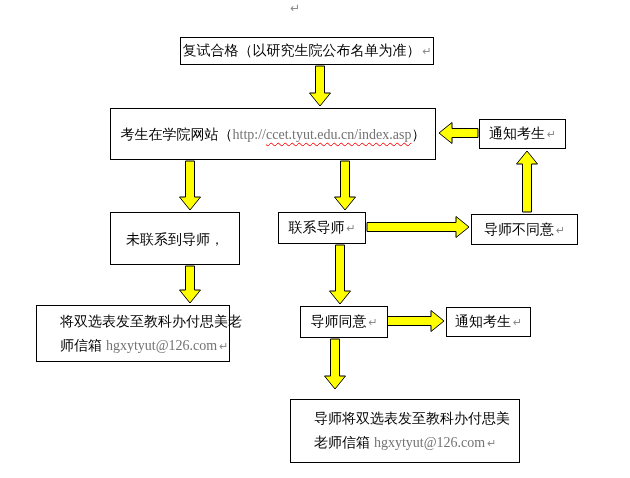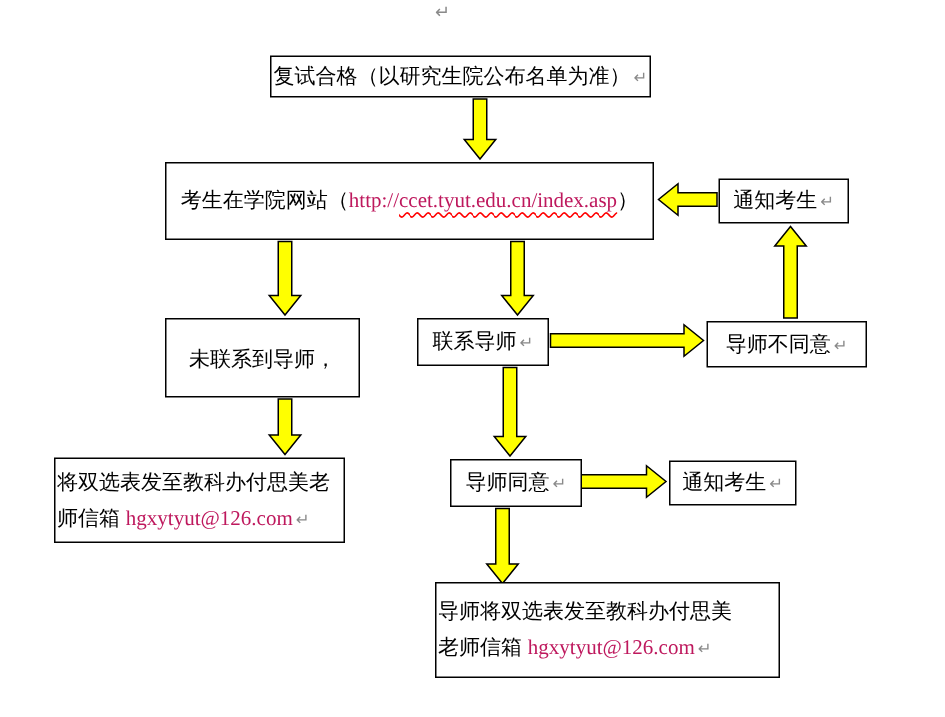--- a/index.html
+++ b/index.html
@@ -7,22 +7,22 @@
     position:relative;width:630px;height:478px;background:#ffffff;overflow:hidden;
     font-family:"Liberation Sans",sans-serif;color:#000;
   }
   #arrow-layer{position:absolute;left:0;top:0;width:630px;height:478px;}
   .node{
     position:absolute;box-sizing:border-box;background:#ffffff;border:1px solid #000;
     display:flex;flex-direction:column;justify-content:center;align-items:center;
     font-size:14px;line-height:24px;text-align:center;z-index:2;
   }
   .node .line{display:block;white-space:nowrap;}
-  .node.align-left{align-items:flex-start;text-align:left;padding:0 1px;}
-  .latin{font-family:"Liberation Serif",serif;font-size:14px;color:#be185d;}
+  .node.align-left{align-items:flex-start;text-align:left;padding:0 23px;}
+  .latin{font-family:"Liberation Serif",serif;font-size:14px;color:#737373;}
   .squiggle{
     text-decoration-line:underline;text-decoration-style:wavy;
     text-decoration-color:#ff0000;text-decoration-thickness:1px;
     text-underline-offset:3px;text-decoration-skip-ink:none;
   }
   .pilcrow{color:#8a8a8a;font-size:11px;margin-left:2px;font-family:"DejaVu Sans",sans-serif;}
   .top-mark{position:absolute;left:288px;top:1px;z-index:1;font-size:12px;}
 </style>
 </head>
 <body>
@@ -74,18 +74,18 @@
   </div>
 
   <div class="node" style="left:300px;top:306px;width:88px;height:32px;">
     <span class="line"><span>导师同意</span><span class="pilcrow">↵</span></span>
   </div>
 
   <div class="node" style="left:446px;top:307px;width:85px;height:30px;">
     <span class="line"><span>通知考生</span><span class="pilcrow">↵</span></span>
   </div>
 
-  <div class="node align-left" style="left:290px;top:388px;width:230px;height:64px;">
+  <div class="node align-left" style="left:290px;top:399px;width:230px;height:64px;">
     <span class="line">导师将双选表发至教科办付思美</span>
     <span class="line"><span>老师信箱 </span><span class="latin">hgxytyut@126.com</span><span class="pilcrow">↵</span></span>
   </div>
 
 </div>
 
 </body></html>

